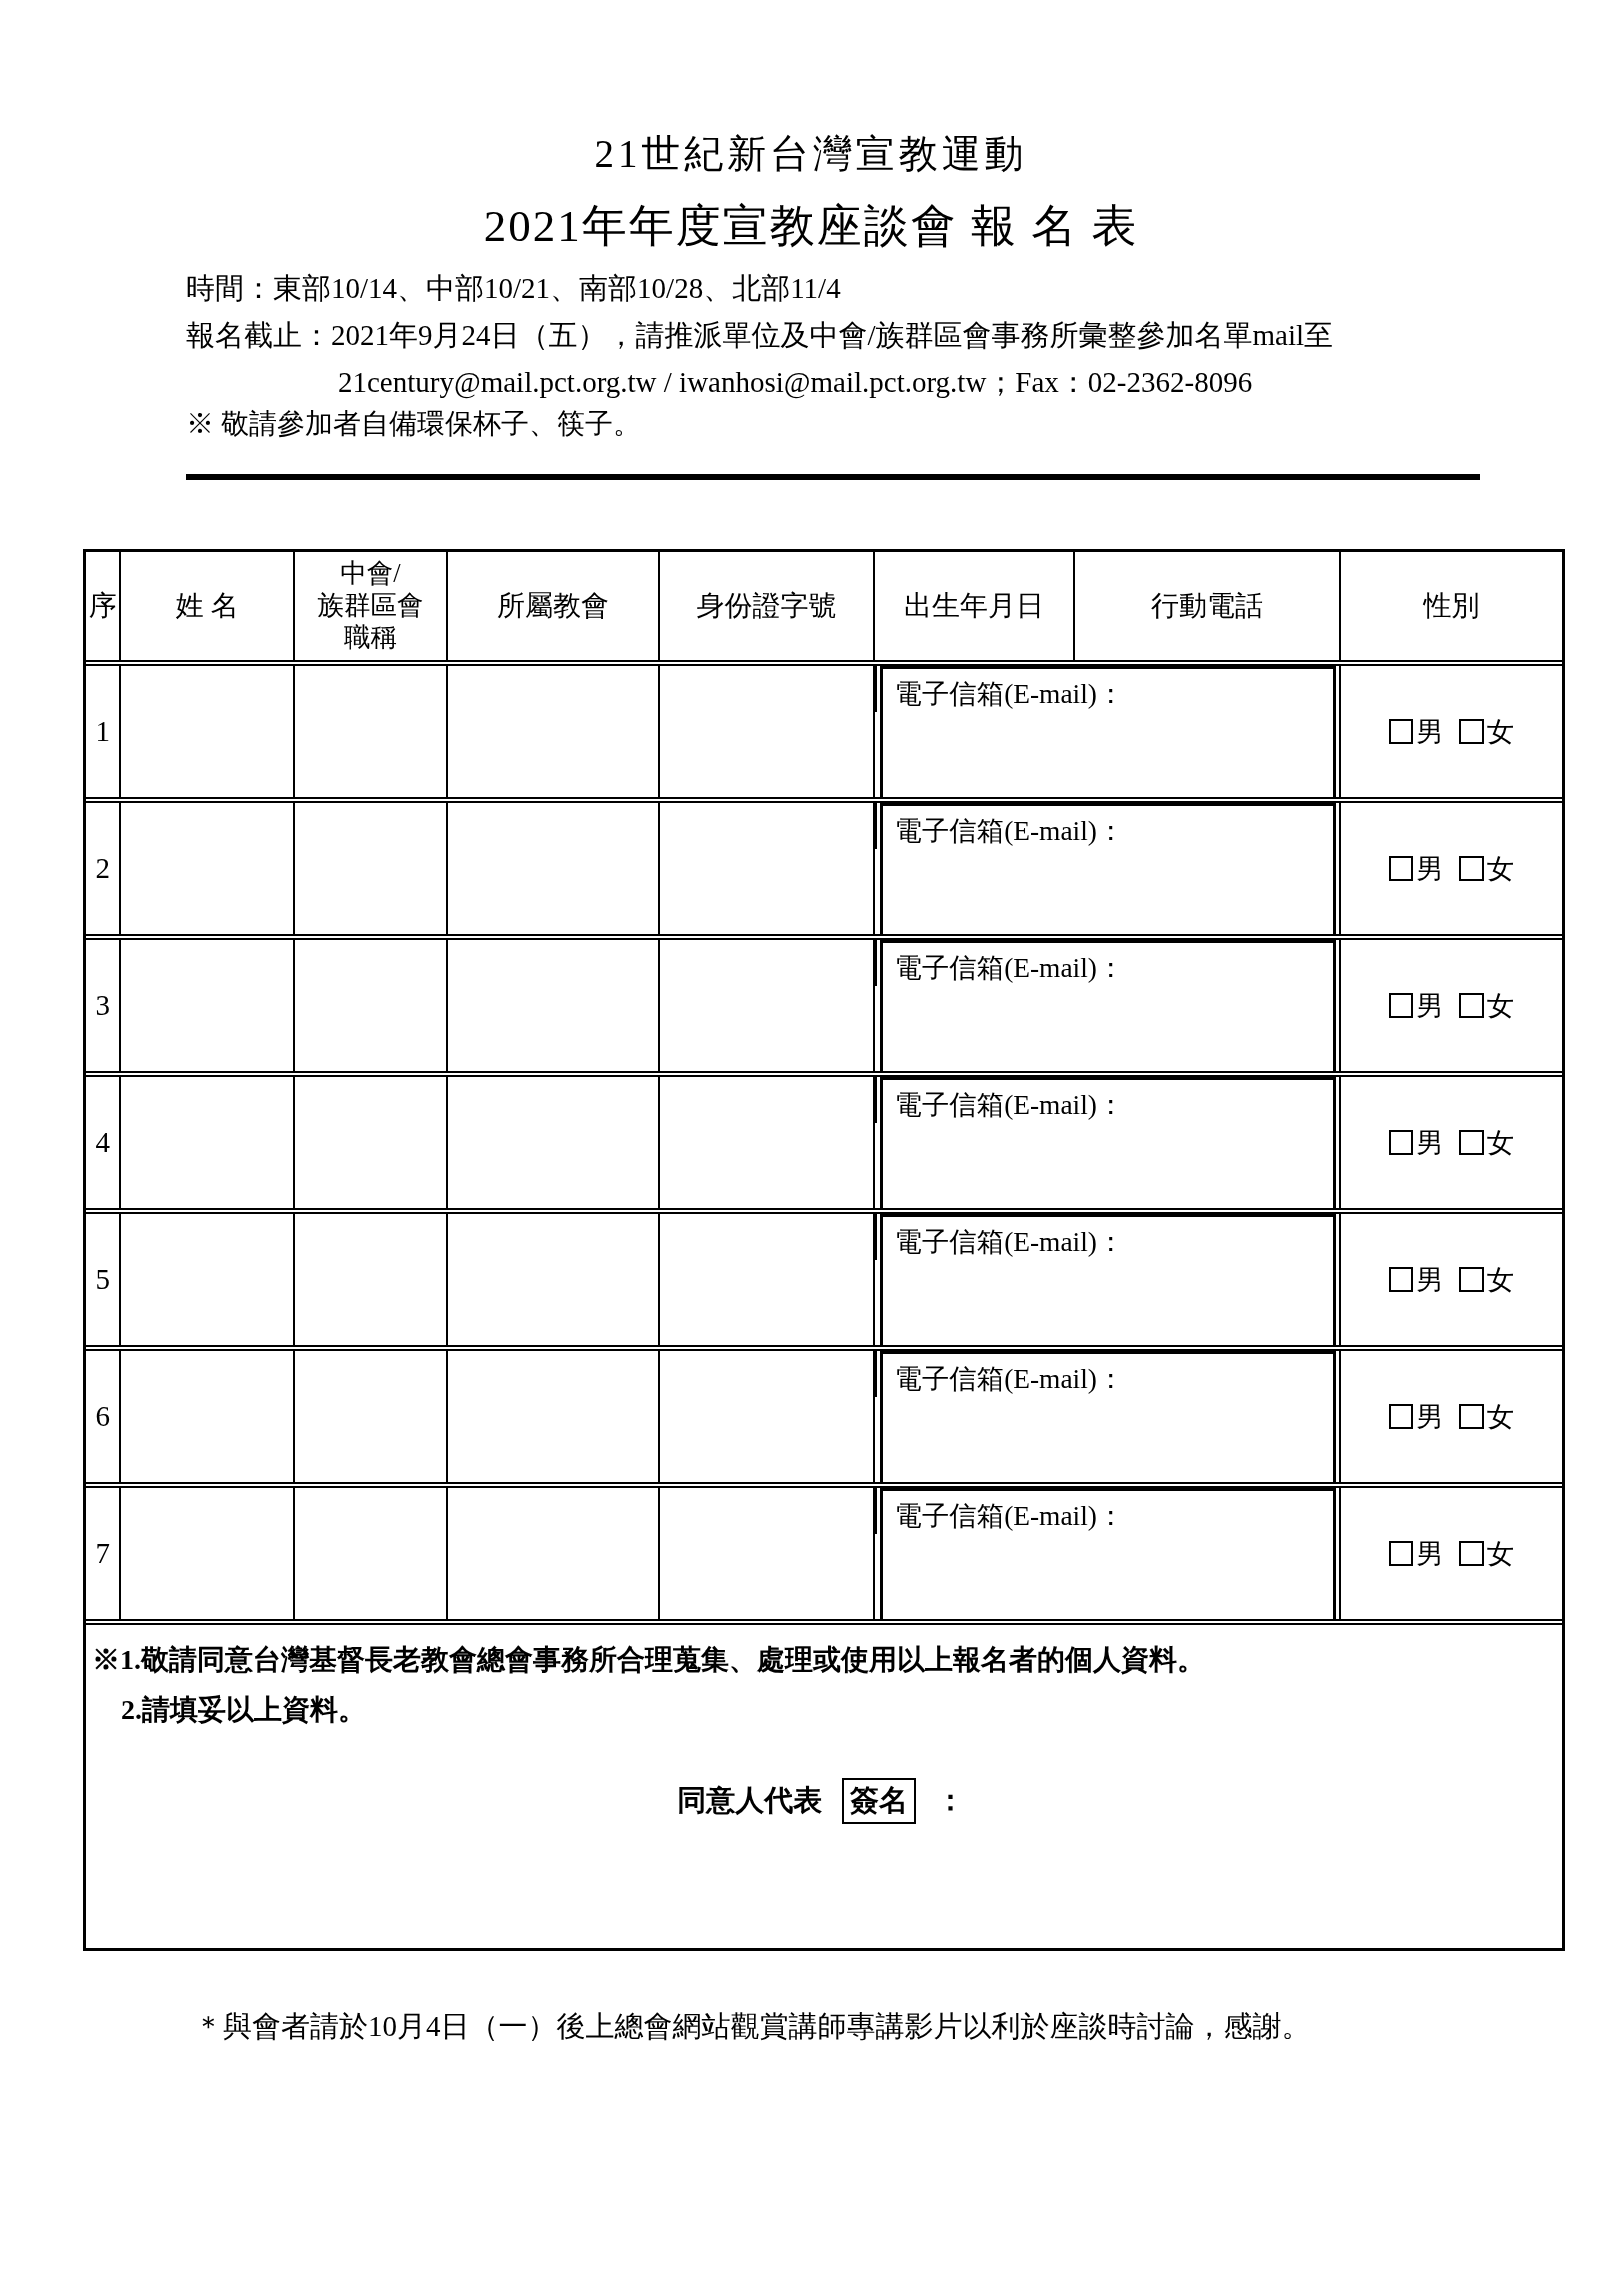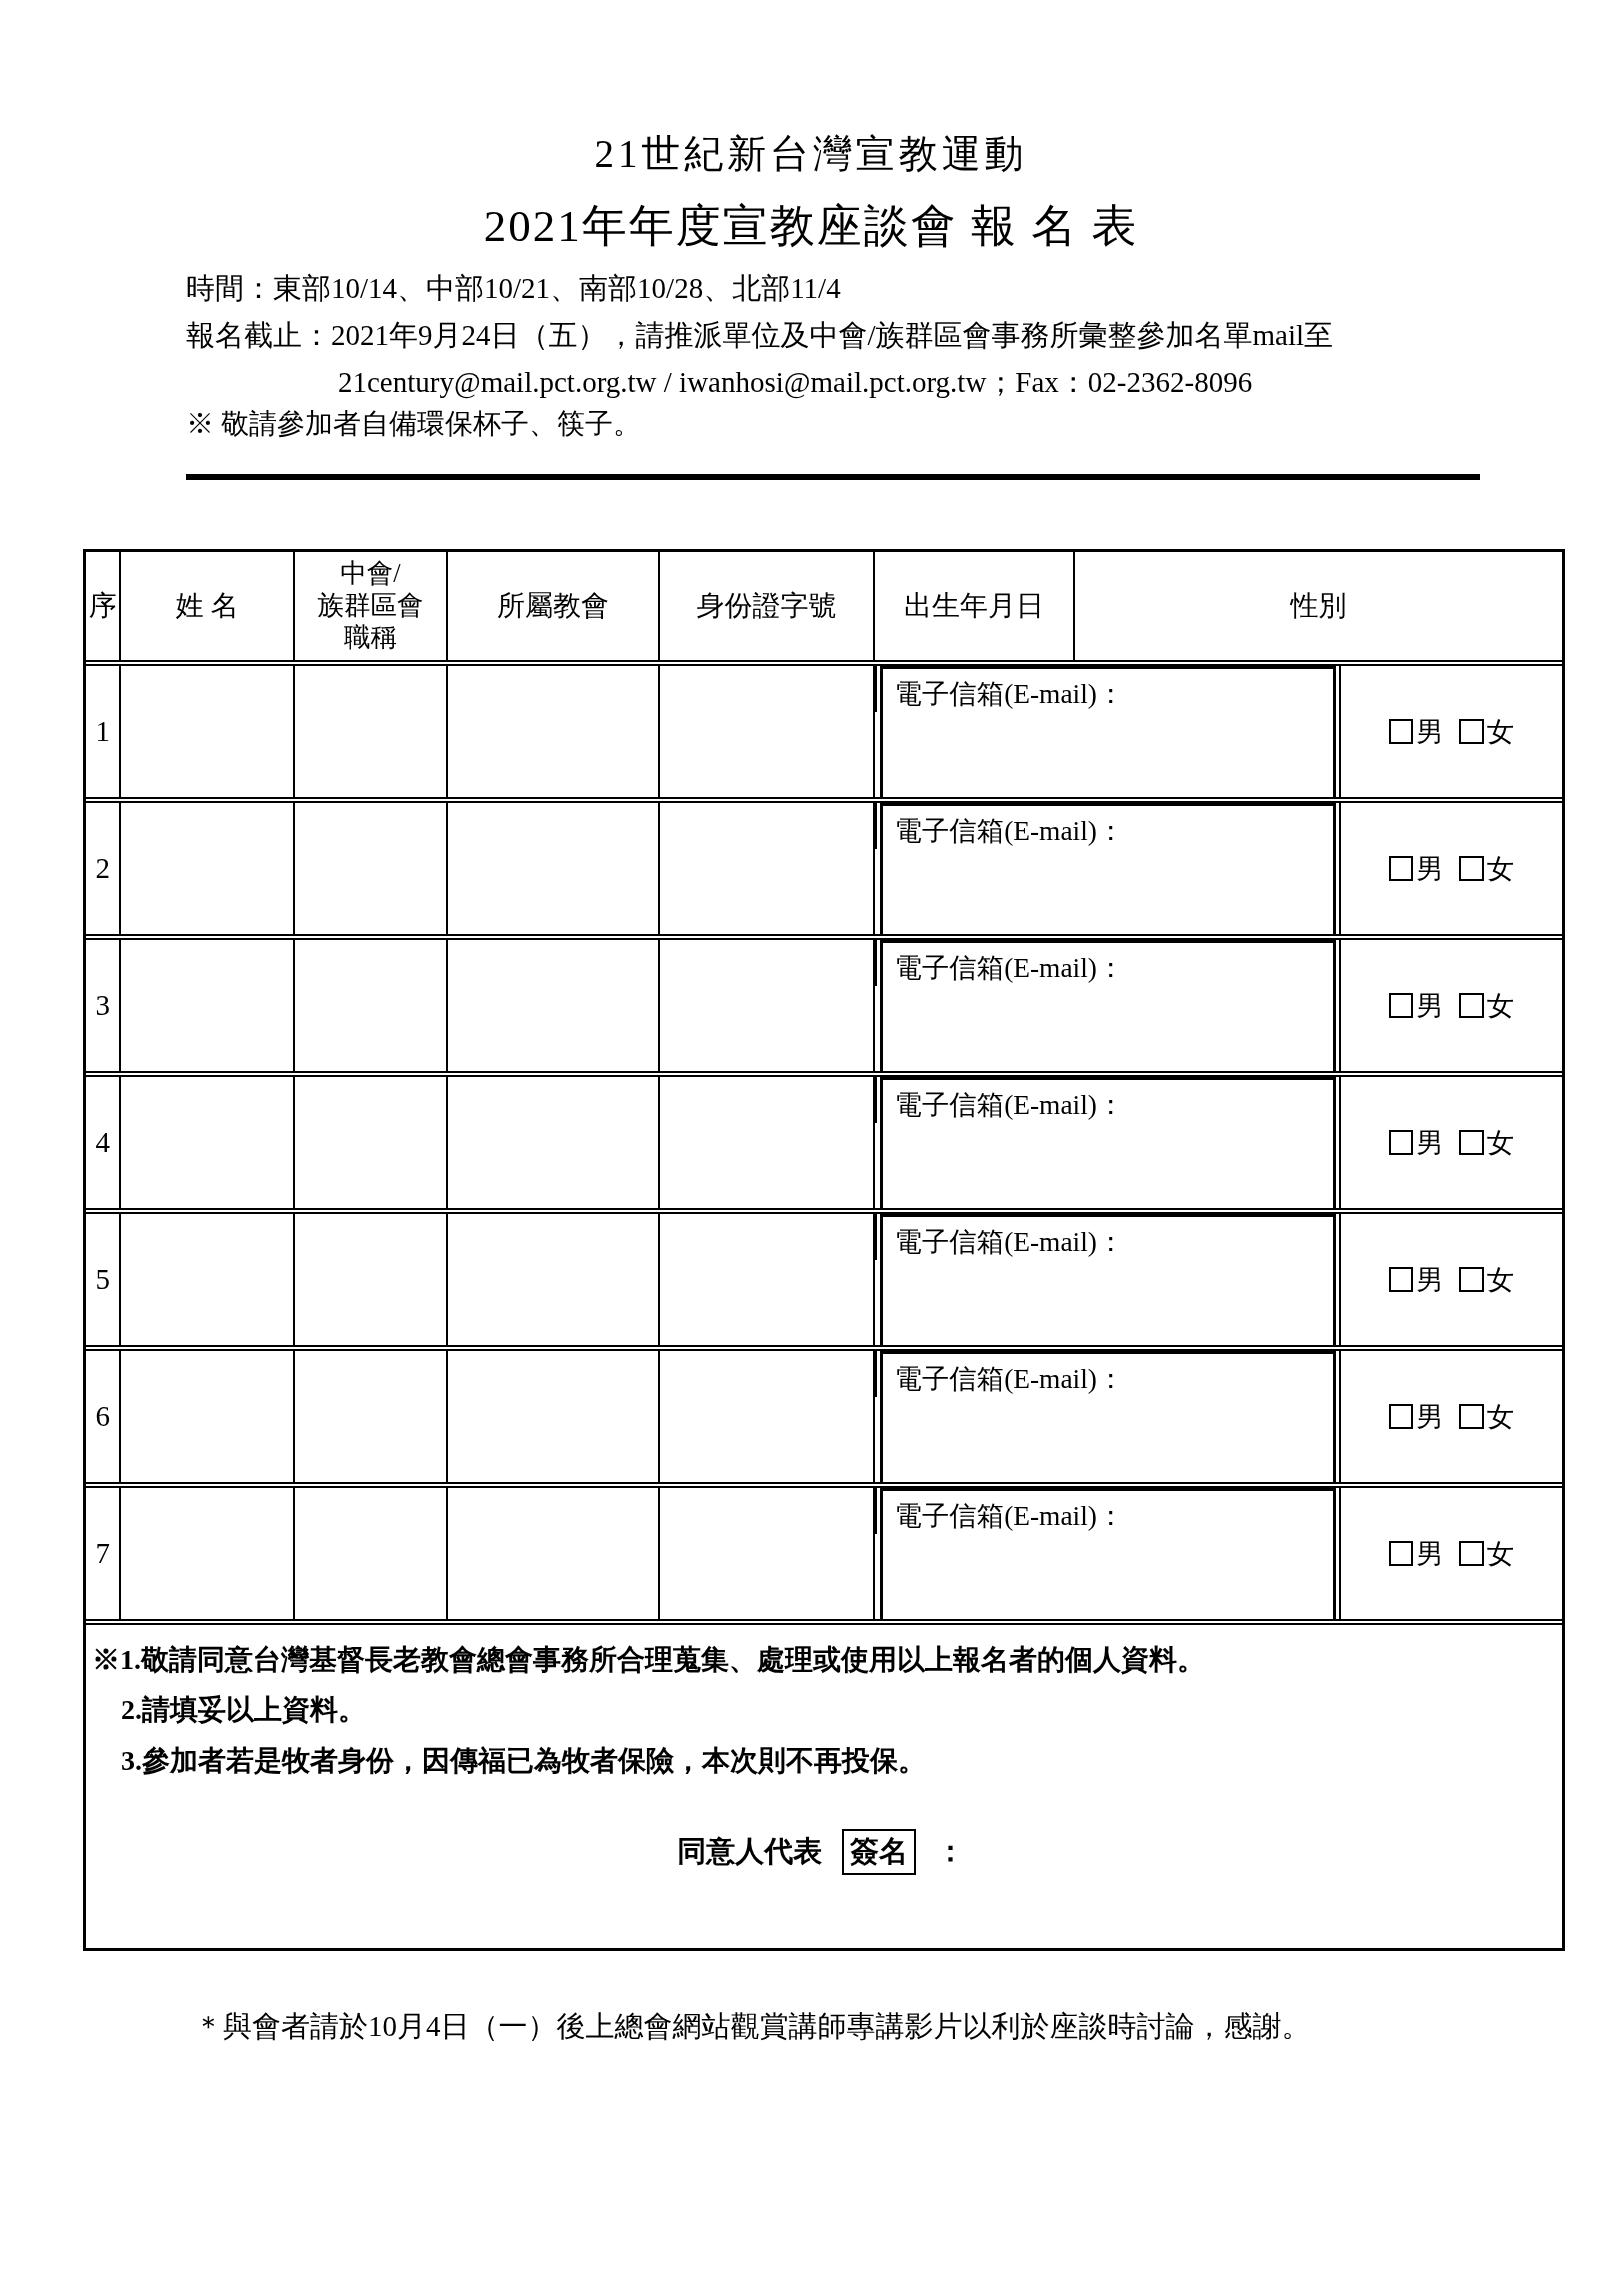--- a/index.html
+++ b/index.html
@@ -98,20 +98,21 @@
 
     <div class="tsection thead">
       <div class="cell hcell c-no">序</div>
       <div class="cell hcell c-name">姓 名</div>
       <div class="cell hcell c-presby presby-label">中會/
 族群區會
 職稱</div>
       <div class="cell hcell c-church">所屬教會</div>
       <div class="cell hcell c-id">身份證字號</div>
       <div class="cell hcell c-birth">出生年月日</div>
+      <div class="cell hcell c-phone">行動電話</div>
       <div class="cell hcell c-gender">性別</div>
     </div>
 
     <div class="tsection trow">
       <div class="cell c-no rowno">1</div>
       <div class="cell c-name"></div>
       <div class="cell c-presby"></div>
       <div class="cell c-church"></div>
       <div class="cell c-id"></div>
       <div class="cell c-dp">
@@ -293,21 +294,20 @@
               <span class="cb"></span>
               <span>女</span>
             </span>
         </div>
       </div>
     </div>
 
     <div class="tsection tnotes">
       <p class="note1">※1.敬請同意台灣基督長老教會總會事務所合理蒐集、處理或使用以上報名者的個人資料。</p>
       <p class="note2">2.請填妥以上資料。</p>
-      <p class="note3">3.參加者若是牧者身份，因傳福已為牧者保險，本次則不再投保。</p>
       <div class="consent">
         <span>同意人代表</span><span class="sign-box">簽名</span><span>：</span>
       </div>
     </div>
 
   </div>
 
   <div class="footnote">＊與會者請於10月4日（一）後上總會網站觀賞講師專講影片以利於座談時討論，感謝。</div>
 
 </div>

